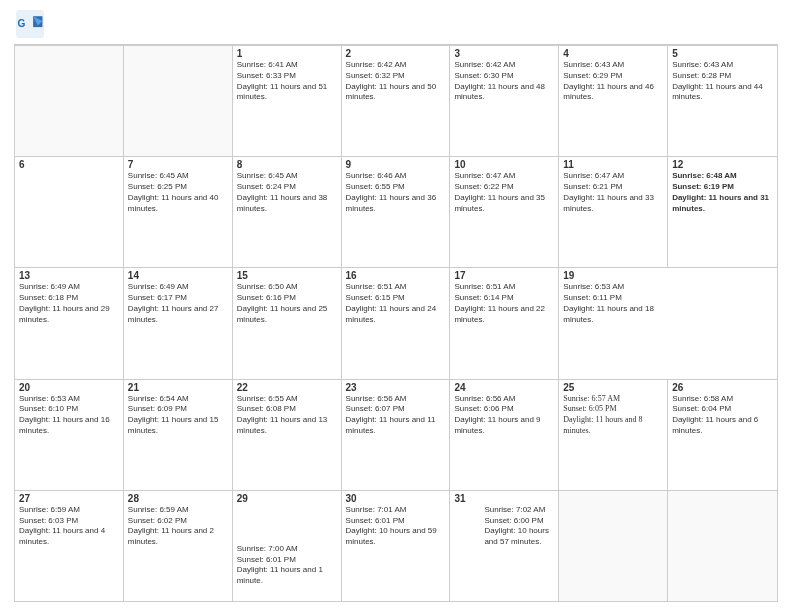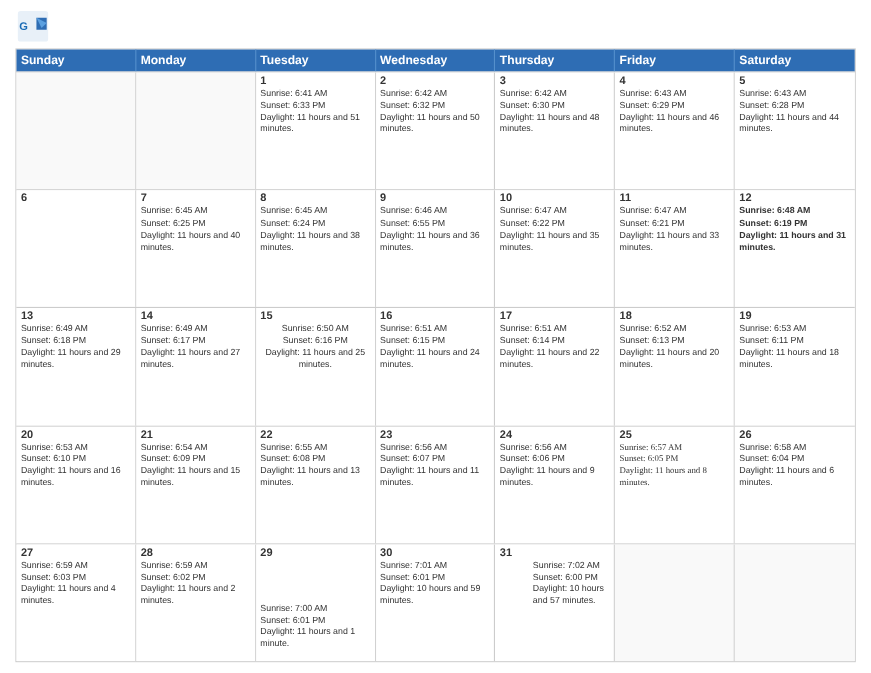--- a/index.html
+++ b/index.html
@@ -126,29 +126,20 @@
         </div>
       </div>
     </div>
     <div class="title-block">
       <div class="month-title"></div>
       <div class="location"></div>
     </div>
   </div>
 
   <div class="calendar">
-    <div class="cal-header">
-    <div class="cal-header-cell">Sunday</div>
-        <div class="cal-header-cell">Monday</div>
-        <div class="cal-header-cell">Tuesday</div>
-        <div class="cal-header-cell">Wednesday</div>
-        <div class="cal-header-cell">Thursday</div>
-        <div class="cal-header-cell">Friday</div>
-        <div class="cal-header-cell">Saturday</div>
-      </div>
     <div class="cal-body">
     <div class="cal-row">
           <div class="cal-cell empty"></div>
           <div class="cal-cell empty"></div>
           <div class="cal-cell">
             <span class="day-num">1</span>
             <div class="cell-text" style="white-space: pre-line;">Sunrise: 6:41 AM
 Sunset: 6:33 PM
 Daylight: 11 hours and 51 minutes.</div>
           </div>
@@ -226,41 +217,35 @@
 Daylight: 11 hours and 29 minutes.</div>
           </div>
           <div class="cal-cell">
             <span class="day-num">14</span>
             <div class="cell-text" style="white-space: pre-line;">Sunrise: 6:49 AM
 Sunset: 6:17 PM
 Daylight: 11 hours and 27 minutes.</div>
           </div>
           <div class="cal-cell">
             <span class="day-num">15</span>
-            <div class="cell-text" style="white-space: pre-line; text-align: center;">Sunrise: 6:50 AM
+            <div class="cell-text" style="white-space: pre-line;">Sunrise: 6:50 AM
 Sunset: 6:16 PM
 Daylight: 11 hours and 25 minutes.</div>
           </div>
           <div class="cal-cell">
             <span class="day-num">16</span>
             <div class="cell-text" style="white-space: pre-line;">Sunrise: 6:51 AM
 Sunset: 6:15 PM
 Daylight: 11 hours and 24 minutes.</div>
           </div>
           <div class="cal-cell">
             <span class="day-num">17</span>
             <div class="cell-text" style="white-space: pre-line;">Sunrise: 6:51 AM
 Sunset: 6:14 PM
 Daylight: 11 hours and 22 minutes.</div>
-          </div>
-          <div class="cal-cell">
-            <span class="day-num">18</span>
-            <div class="cell-text" style="white-space: pre-line;">Sunrise: 6:52 AM
-Sunset: 6:13 PM
-Daylight: 11 hours and 20 minutes.</div>
           </div>
           <div class="cal-cell">
             <span class="day-num">19</span>
             <div class="cell-text" style="white-space: pre-line;">Sunrise: 6:53 AM
 Sunset: 6:11 PM
 Daylight: 11 hours and 18 minutes.</div>
           </div>
         </div>
         <div class="cal-row">
           <div class="cal-cell">

